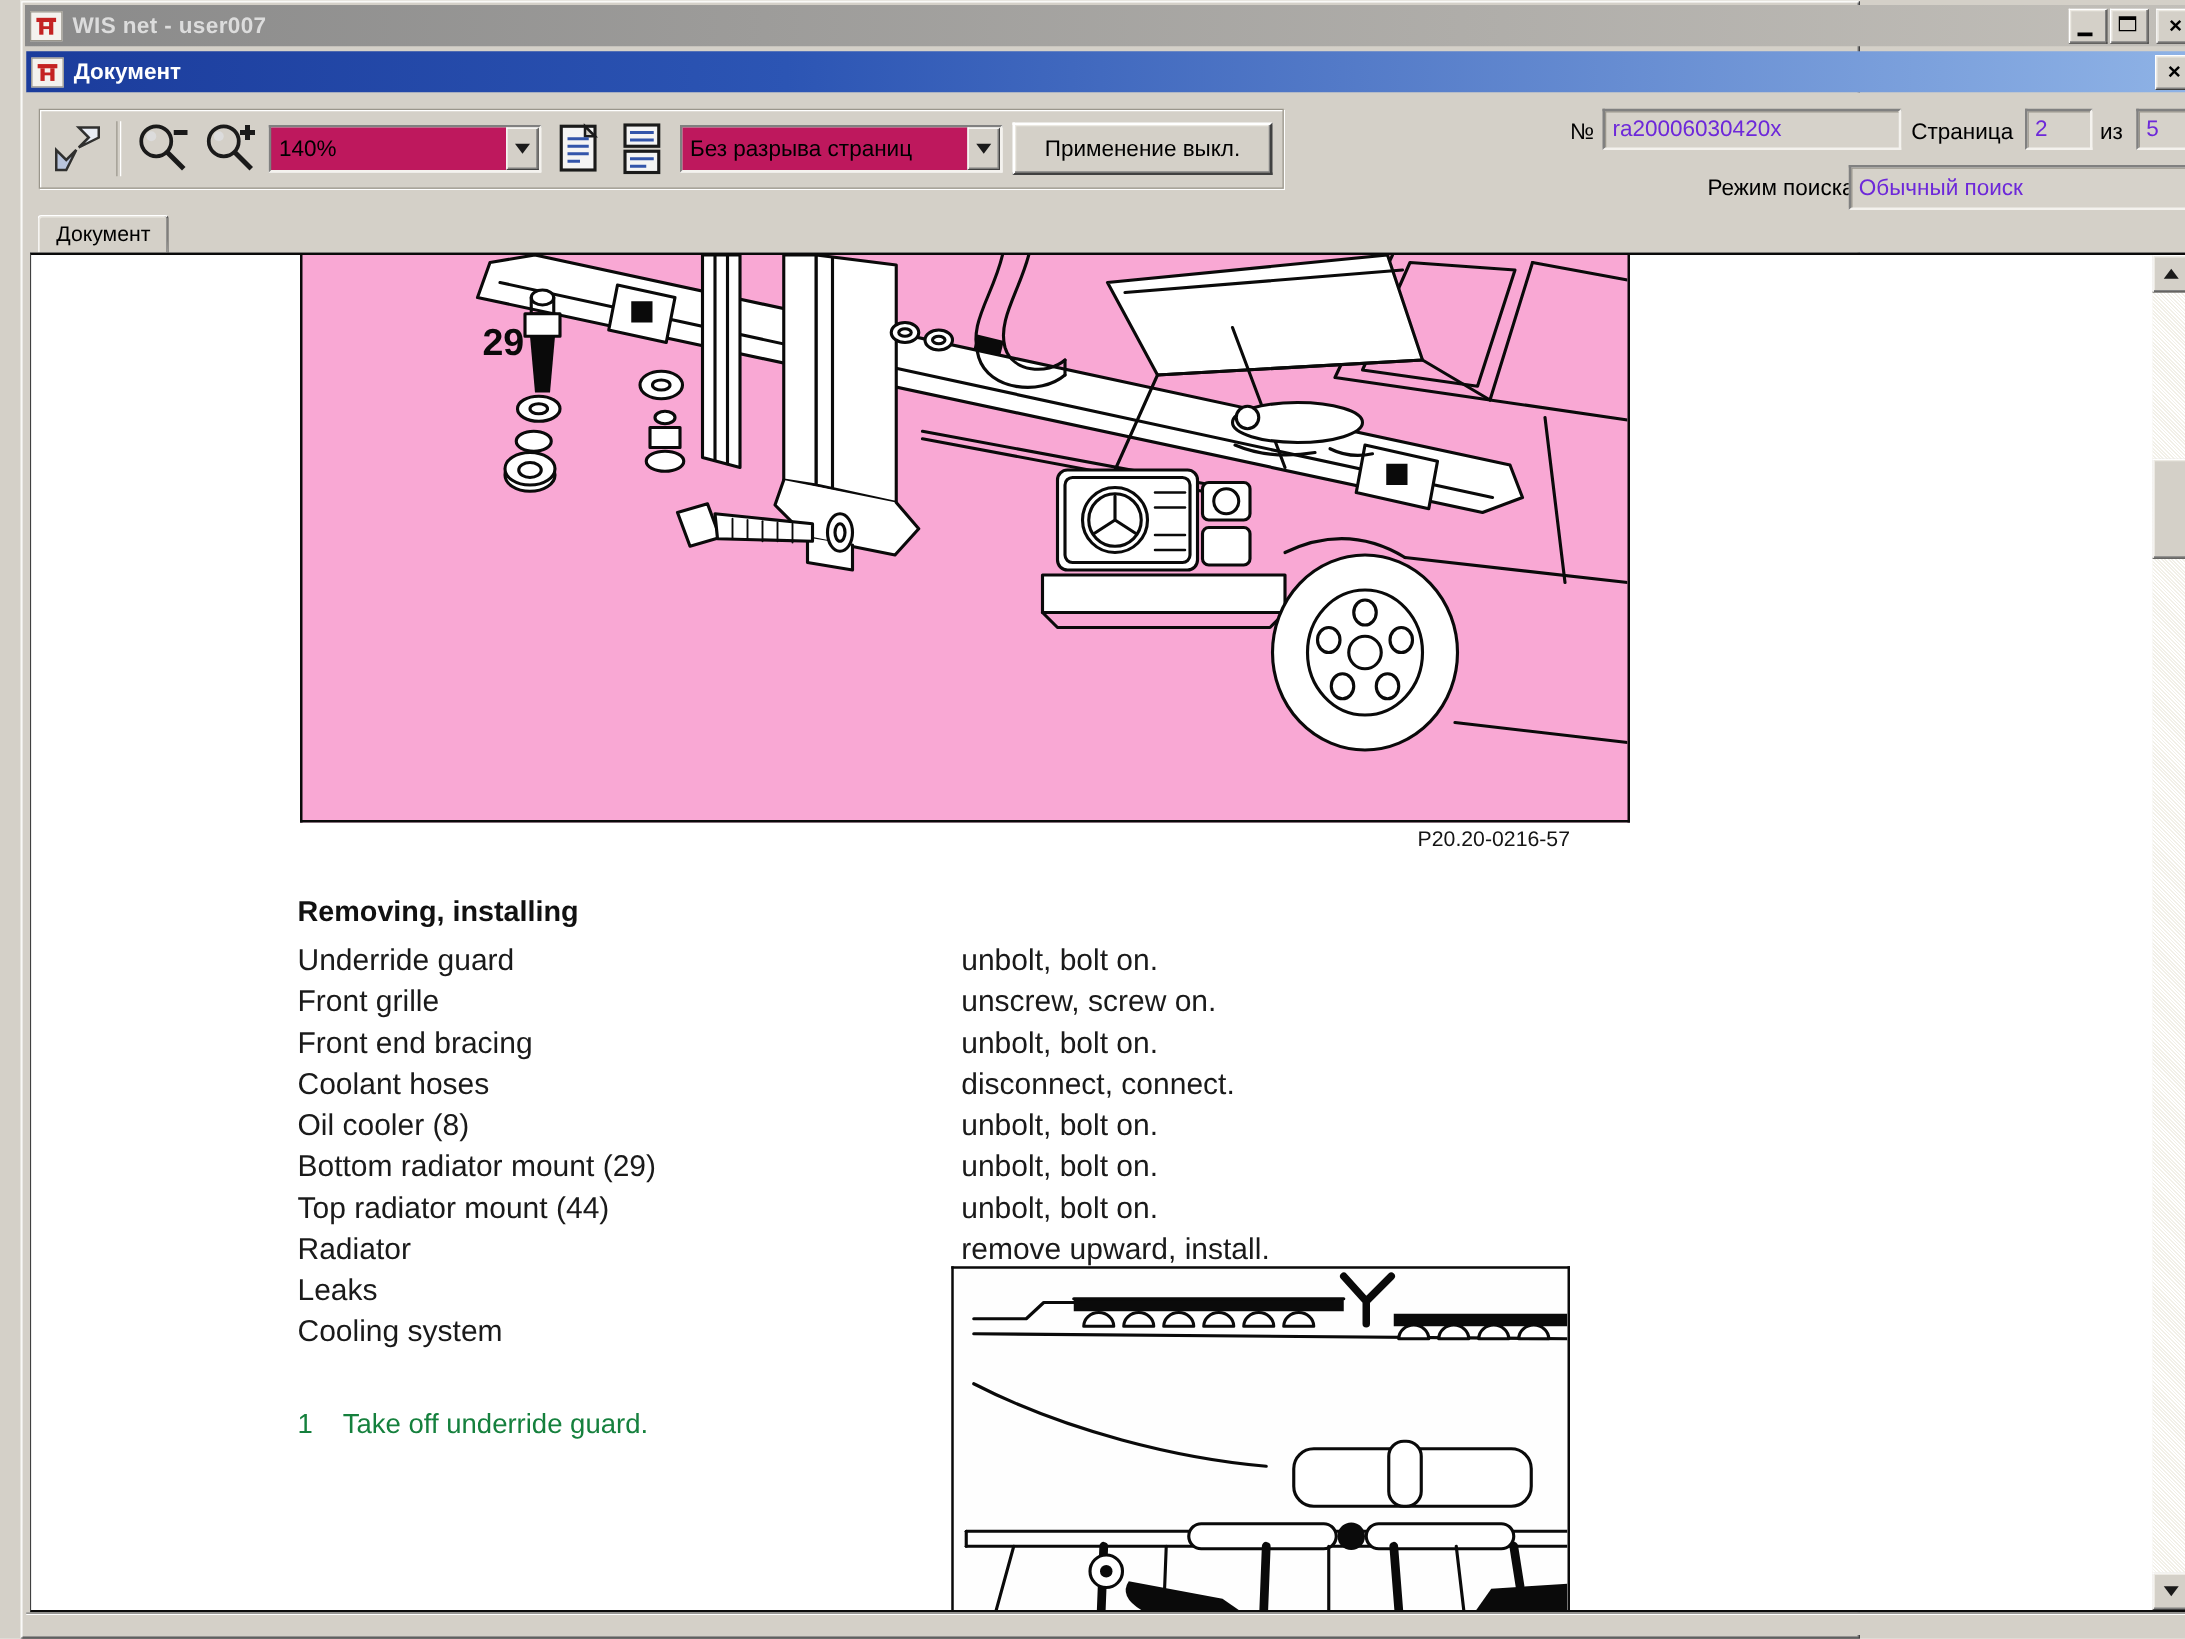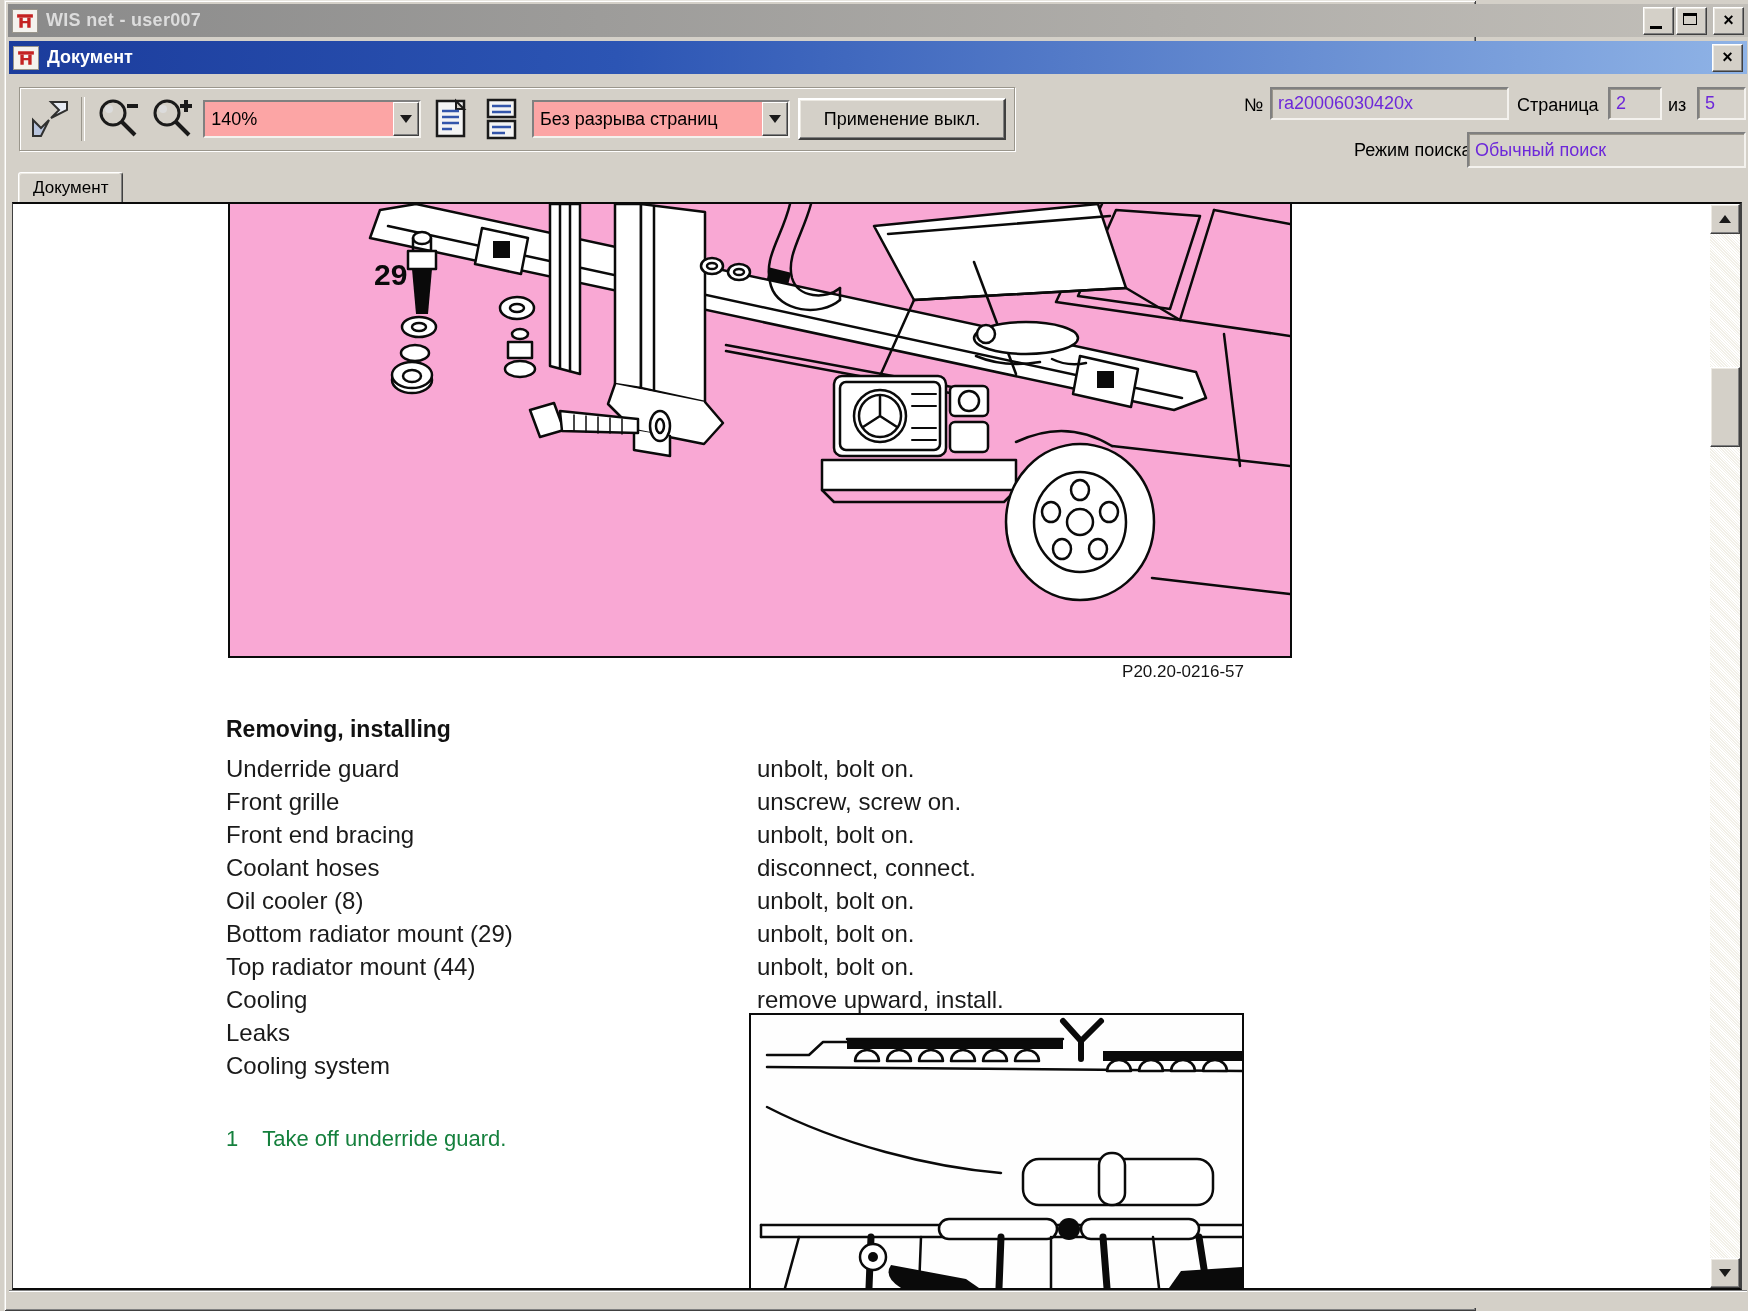--- a/index.html
+++ b/index.html
@@ -5,21 +5,21 @@
   html,body{margin:0;padding:0;}
   body{
     width:1748px;height:1311px;position:relative;overflow:hidden;
     background:#d4d0c8;
     font-family:"Liberation Sans", sans-serif;
     -webkit-font-smoothing:none;
   }
   .abs{position:absolute;}
   
   .app-frame{
-    left:4px;top:0;width:1472px;height:1311px;
+    left:16px;top:0;width:1472px;height:1311px;
     box-shadow:inset 1px 1px 0 #e8e6e0, inset -1px -1px 0 #404040,
                inset 2px 2px 0 #fff, inset -2px -2px 0 #808080;
   }
   .titlebar{
     left:4px;top:4px;width:1740px;height:33px;
     background:linear-gradient(to right,#8a8a8a,#c2bfb9);
     display:flex;align-items:center;padding:0 4px;box-sizing:border-box;
   }
   .titlebar .title{color:#dcdcdc;font-weight:bold;font-size:18px;margin-left:8px;letter-spacing:.3px;}
   .winbtns{margin-left:auto;display:flex;gap:2px;align-items:center;}
@@ -46,21 +46,21 @@
   .tool-group{
     left:10px;top:13px;width:996px;height:64px;
     border:1px solid #9a968c;
     box-shadow:inset 1px 1px 0 #fff, 1px 1px 0 #fff;
     display:flex;align-items:center;padding:0 8px;box-sizing:border-box;gap:8px;
   }
   .toolbtn{width:48px;height:48px;display:flex;align-items:center;justify-content:center;background:transparent;}
   .vsep{width:2px;height:44px;border-left:1px solid #9a968c;border-right:1px solid #fff;margin:0 2px;}
   .combo{height:38px;background:#fff;border:2px solid;border-color:#808080 #f4f2ee #f4f2ee #808080;
     box-shadow:inset 1px 1px 0 #404040;display:flex;align-items:stretch;box-sizing:border-box;}
-  .combo input{border:0;outline:0;flex:1;font-family:"Liberation Sans",sans-serif;font-size:18px;padding:0 6px;background:#fca5a5;color:#000;min-width:0;}
+  .combo input{border:0;outline:0;flex:1;font-family:"Liberation Sans",sans-serif;font-size:18px;padding:0 6px;background:#be185d;color:#000;min-width:0;}
   .combo .drop{width:24px;background:#d4d0c8;border:1px solid;border-color:#fff #404040 #404040 #fff;
     box-shadow:inset -1px -1px 0 #808080;display:flex;align-items:center;justify-content:center;}
   .tri-down{width:0;height:0;border-left:6px solid transparent;border-right:6px solid transparent;border-top:8px solid #1a1a1a;}
   .push-btn{
     height:42px;background:#d4d0c8;border:2px solid;border-color:#fff #404040 #404040 #fff;
     box-shadow:inset -1px -1px 0 #808080, inset 1px 1px 0 #ece9e2;
     font-family:"Liberation Sans",sans-serif;font-size:18px;color:#000;
     display:flex;align-items:center;justify-content:center;padding:0 22px;
   }
   .fldlabel{font-size:18px;color:#000;white-space:nowrap;}
@@ -419,21 +419,21 @@
             <span class="item">Bottom radiator mount (29)</span>
             <span class="action">unbolt, bolt on.</span>
           </div>
 
           <div class="proc-row">
             <span class="item">Top radiator mount (44)</span>
             <span class="action">unbolt, bolt on.</span>
           </div>
 
           <div class="proc-row">
-            <span class="item">Cooling</span>
+            <span class="item">Radiator</span>
             <span class="action">remove upward, install.</span>
           </div>
 
           <div class="proc-row">
             <span class="item">Leaks</span>
             <span class="action">check (20-017).</span>
           </div>
 
           <div class="proc-row">
             <span class="item">Cooling system</span>

